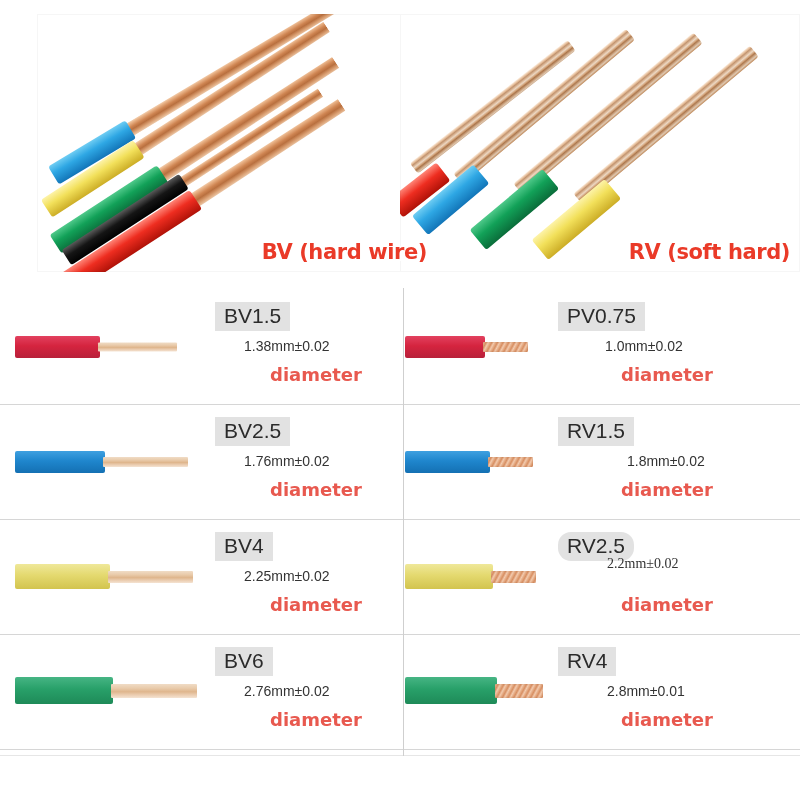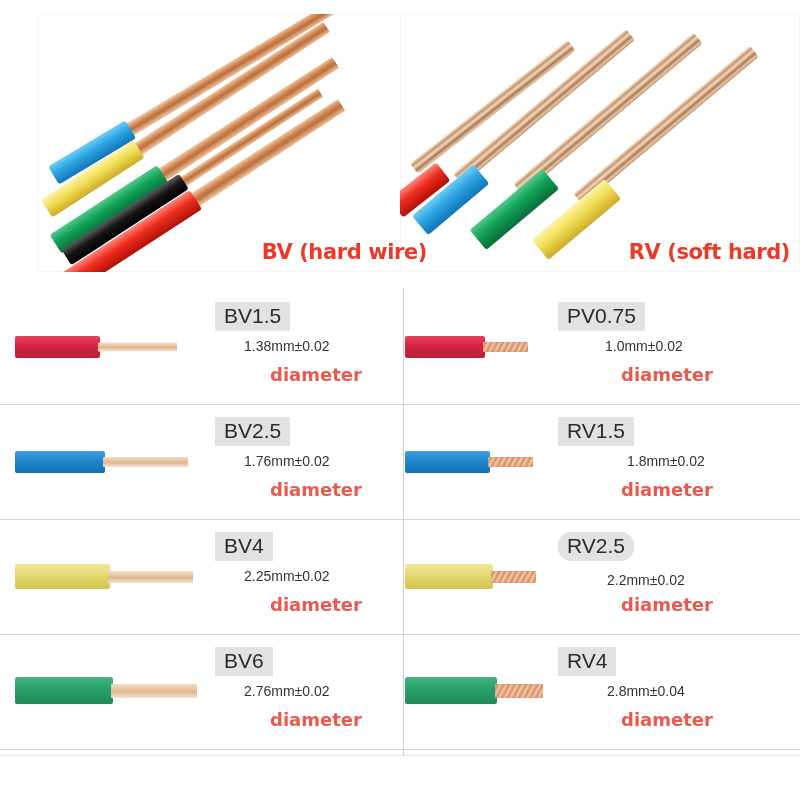--- a/index.html
+++ b/index.html
@@ -304,21 +304,21 @@
         <div class="dim" style="left:244px;top:48px;">2.25mm±0.02</div>
         <div class="diam-word" style="left:270px;top:74px;">diameter</div>
         <div class="hrule"></div>
       </div>
       <div class="cell cell-right">
         <div class="sample" style="left:5px;top:44px;width:135px;height:25px;">
           <div class="jacket jk-yellow" style="width:88px;"></div>
           <div class="core core-strand" style="left:86px;width:45px;height:12px;"></div>
         </div>
         <div class="badge" style="left:158px;top:12px;border-radius:13px;">RV2.5</div>
-        <div class="dim" style="left:207px;top:52px;">2.2mm±0.02</div>
+        <div class="dim" style="left:207px;top:36px;font-family:Liberation Serif, serif;">2.2mm±0.02</div>
         <div class="diam-word" style="left:221px;top:74px;">diameter</div>
         <div class="hrule"></div>
       </div>
     </div>
 
     <div class="spec-row" style="top:635px;">
       <div class="cell cell-left">
         <div class="sample" style="left:15px;top:42px;width:180px;height:27px;">
           <div class="jacket jk-green" style="width:98px;"></div>
           <div class="core core-solid" style="left:96px;width:86px;height:14px;"></div>
@@ -327,21 +327,21 @@
         <div class="dim" style="left:244px;top:48px;">2.76mm±0.02</div>
         <div class="diam-word" style="left:270px;top:74px;">diameter</div>
         <div class="hrule"></div>
       </div>
       <div class="cell cell-right">
         <div class="sample" style="left:5px;top:42px;width:140px;height:27px;">
           <div class="jacket jk-green" style="width:92px;"></div>
           <div class="core core-strand" style="left:90px;width:48px;height:14px;"></div>
         </div>
         <div class="badge" style="left:158px;top:12px;">RV4</div>
-        <div class="dim" style="left:207px;top:48px;">2.8mm±0.04</div>
+        <div class="dim" style="left:207px;top:48px;">2.8mm±0.01</div>
         <div class="diam-word" style="left:221px;top:74px;">diameter</div>
         <div class="hrule"></div>
       </div>
     </div>
 
   </div>
 
   <div class="vrule"></div>
   <div class="bottom-rule"></div>
 

